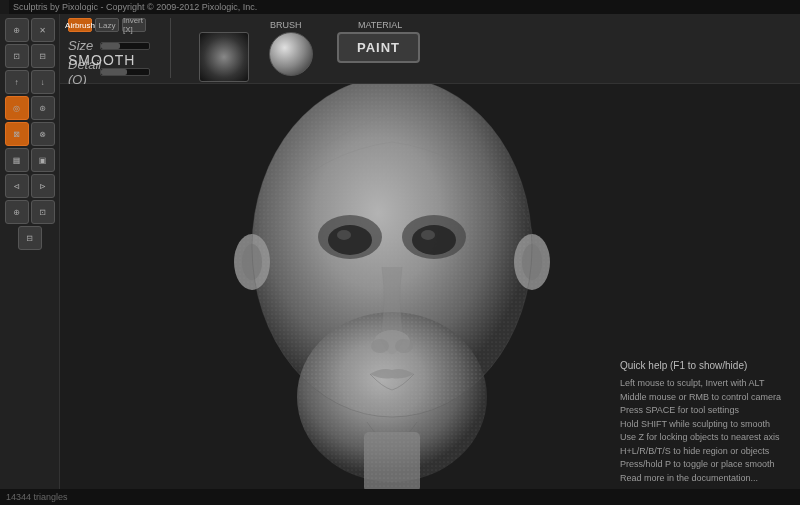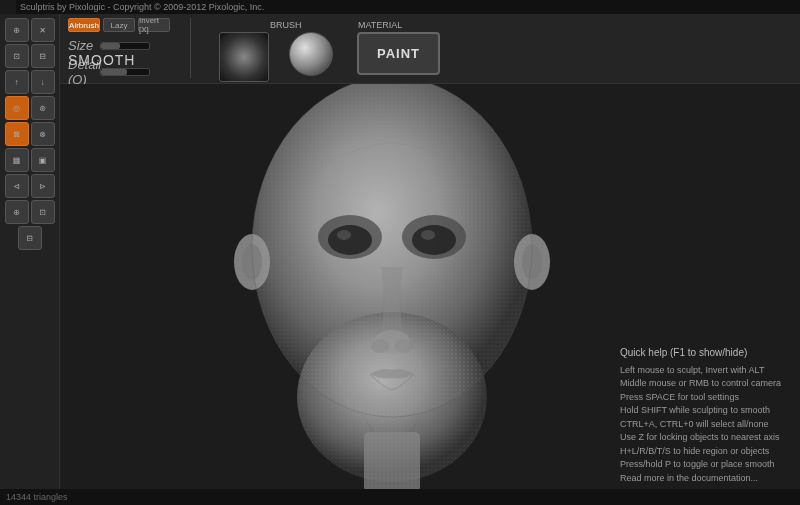--- a/index.html
+++ b/index.html
@@ -11,21 +11,21 @@
       font-family: Arial, sans-serif;
       font-size: 11px;
       color: #ccc;
       overflow: hidden;
       position: relative;
     }
 
     
     #titlebar {
       position: absolute;
-      top: 0; left: 16px; right: 0;
+      top: 0; left: 9px; right: 0;
       height: 14px;
       background: #111;
       color: #888;
       font-size: 9px;
       padding: 2px 4px;
       display: flex;
       align-items: center;
     }
 
     
@@ -92,21 +92,21 @@
       gap: 2px;
     }
 
     .brush-mode-row {
       display: flex;
       gap: 3px;
       align-items: center;
     }
 
     .mode-btn {
-      width: 32px;
+      width: 24px;
       height: 14px;
       background: #3a3a3a;
       border: 1px solid #555;
       border-radius: 2px;
       font-size: 8px;
       color: #aaa;
       cursor: pointer;
       display: flex;
       align-items: center;
       justify-content: center;
@@ -246,21 +246,21 @@
     }
 
     
     .paint-btn {
       background: #3a3a3a;
       border: 2px solid #666;
       border-radius: 4px;
       color: #ddd;
       font-size: 13px;
       font-weight: bold;
-      padding: 12px 18px;
+      padding: 6px 18px;
       cursor: pointer;
       margin-top: 4px;
       letter-spacing: 1px;
     }
 
     
     #viewport {
       position: absolute;
       top: 84px; left: 60px; right: 0;
       bottom: 16px;
@@ -499,21 +499,20 @@
 
 </div>
 
 <div id="quick-help">
   <div class="quick-help-title">Quick help (F1 to show/hide)</div>
   <div id="quick-help-lines">
       <div>Left mouse to sculpt, Invert with ALT</div>
       <div>Middle mouse or RMB to control camera</div>
       <div>Press SPACE for tool settings</div>
       <div>Hold SHIFT while sculpting to smooth</div>
-      <div>CTRL+A, CTRL+0 will select all/none</div>
       <div>Use Z for locking objects to nearest axis</div>
       <div>H+L/R/B/T/S to hide region or objects</div>
       <div>Press/hold P to toggle or place smooth</div>
       <div></div>
       <div>Read more in the documentation...</div>
     </div>
 </div>
 
 <div id="statusbar">
   <span>14344 triangles</span>

